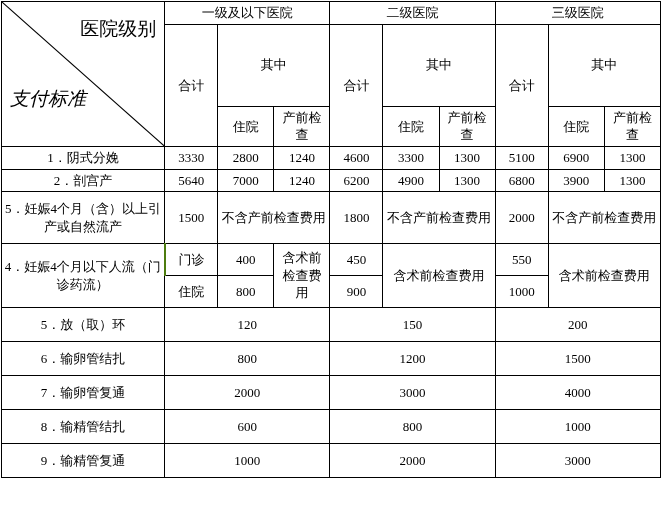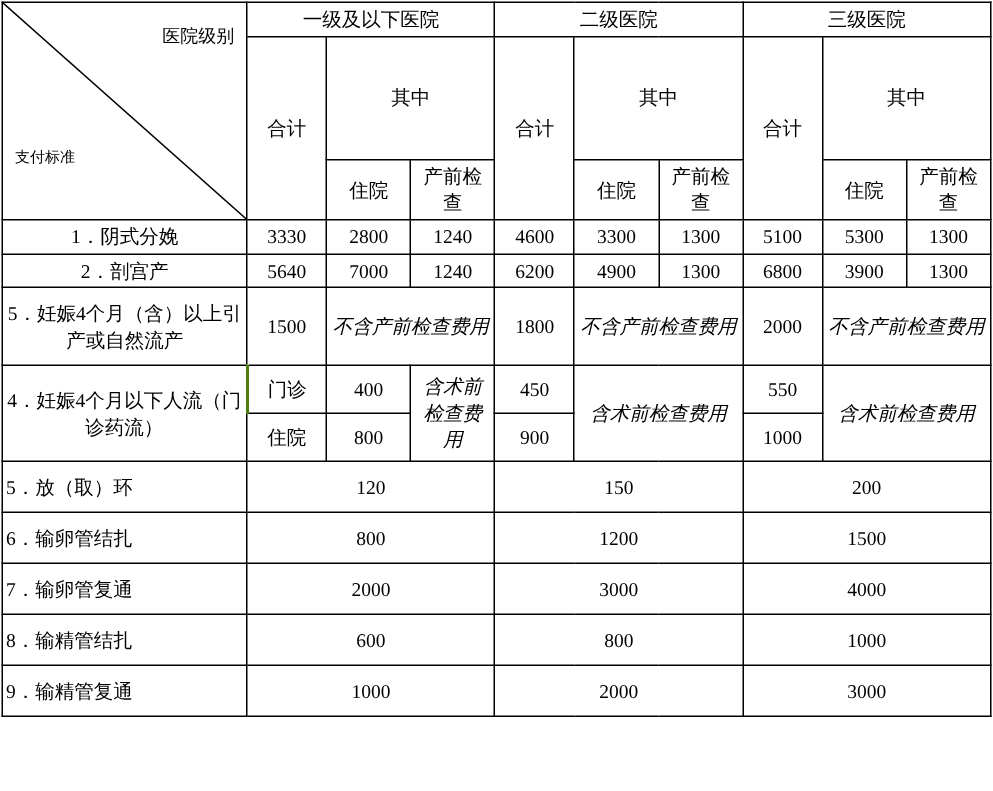--- a/index.html
+++ b/index.html
@@ -43,47 +43,47 @@
     position: absolute;
     inset: 0;
     width: 100%;
     height: 100%;
     display: block;
   }
   td.corner .lbl-top {
     position: absolute;
     top: 14px;
     right: 8px;
-    font-size: 12px;
+    font-size: 19px;
     white-space: nowrap;
   }
   td.corner .lbl-bot {
     position: absolute;
     bottom: 34px;
     left: 8px;
-    font-size: 10px;
+    font-size: 19px;
     white-space: nowrap;
+    font-style: italic;
   }
   .row-label {
     text-align: left;
     padding-left: 4px;
     font-size: 13px;
   }
   .row-label.center {
-    text-align: left;
+    text-align: center;
     padding-left: 2px;
   }
   .num {
     font-family: "Liberation Serif", "DejaVu Serif", serif;
     font-size: 14px;
   }
   .note {
     font-size: 13px;
     line-height: 1.3;
-    font-style: italic;
   }
   .h-sub {
     font-size: 13px;
   }
   .vert-label {
     font-size: 13px;
   }
   .tall { height: 30px; }
 </style>
 </head>
@@ -138,21 +138,21 @@
 
       <tr>
         <td class="row-label">1．阴式分娩</td>
         <td class="num">3330</td>
         <td class="num">2800</td>
         <td class="num">1240</td>
         <td class="num">4600</td>
         <td class="num">3300</td>
         <td class="num">1300</td>
         <td class="num">5100</td>
-        <td class="num">5300</td>
+        <td class="num">6900</td>
         <td class="num">1300</td>
       </tr>
 
       <tr>
         <td class="row-label">2．剖宫产</td>
         <td class="num">5640</td>
         <td class="num">7000</td>
         <td class="num">1240</td>
         <td class="num">6200</td>
         <td class="num">4900</td>

